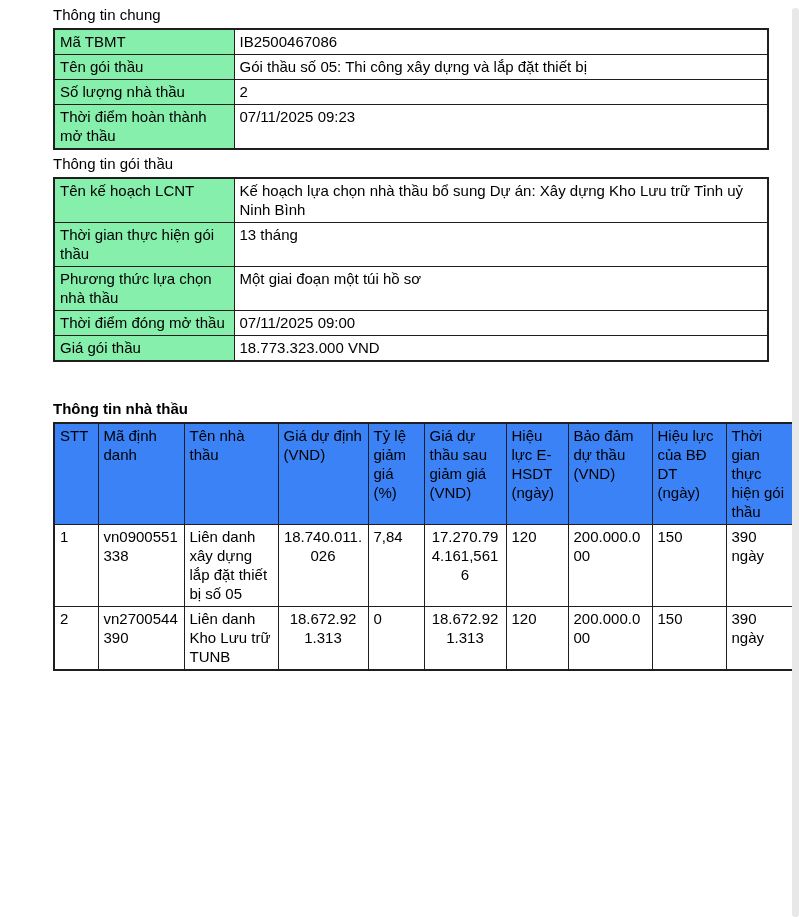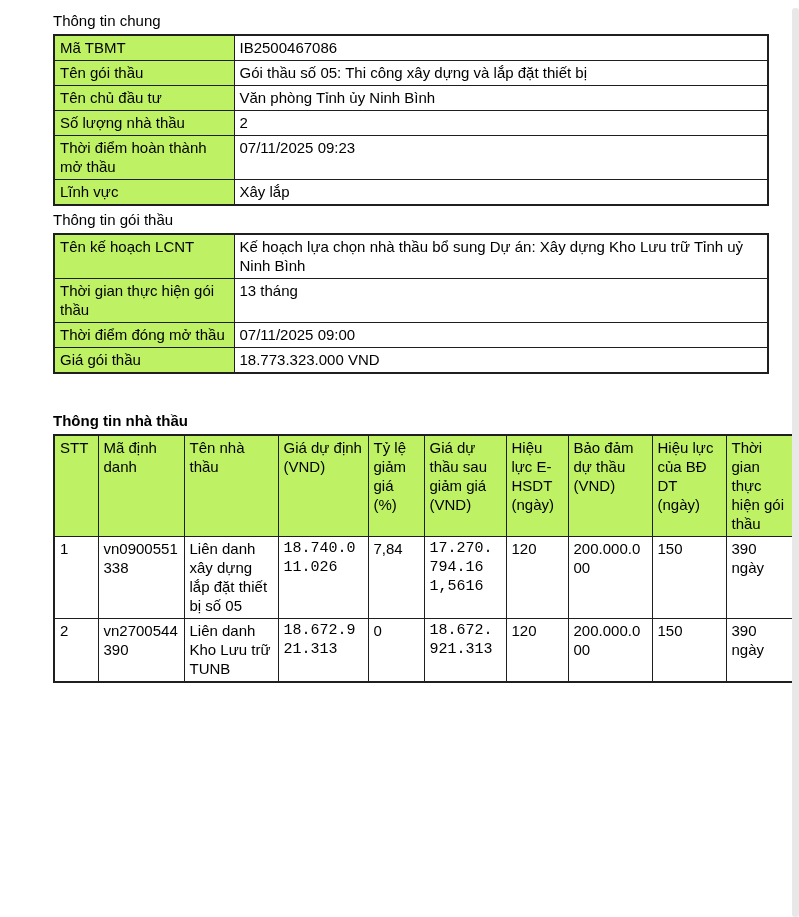--- a/index.html
+++ b/index.html
@@ -9,21 +9,21 @@
     font-size: 15px;
     color: #000;
     background: #fff;
   }
   .page {
     position: relative;
     width: 799px;
     height: 917px;
     overflow: hidden;
     background: #fff;
-    padding: 11px 0 0 53px;
+    padding: 5px 0 0 53px;
   }
   .section-title {
     line-height: 19px;
     margin: 0 0 4px 0;
     font-weight: normal;
   }
   .gap1 { margin-top: 4px; }
   .gap2 { margin-top: 37px; font-weight: bold; }
   table {
     border-collapse: collapse;
@@ -35,40 +35,40 @@
     vertical-align: top;
     padding: 2px 5px 3px 5px;
     line-height: 19px;
     text-align: left;
     overflow: hidden;
   }
   
   .kv { width: 714px; }
   .kv col.c-label { width: 180px; }
   .kv col.c-value { width: 534px; }
-  .kv td.label { background: #bef264; }
+  .kv td.label { background: #86efac; }
   
   .grid { width: 740px; }
-  .grid thead td { background: #bef264; }
+  .grid thead td { background: #3b82f6; }
   .grid col.g0 { width: 44px; }
   .grid col.g1 { width: 86px; }
   .grid col.g2 { width: 94px; }
   .grid col.g3 { width: 90px; }
   .grid col.g4 { width: 56px; }
   .grid col.g5 { width: 82px; }
   .grid col.g6 { width: 62px; }
   .grid col.g7 { width: 84px; }
   .grid col.g8 { width: 74px; }
   .grid col.g9 { width: 68px; }
   .grid tbody td:nth-child(2),
   .grid tbody td:nth-child(4),
   .grid tbody td:nth-child(6),
   .grid tbody td:nth-child(8) { word-break: break-all; }
   .grid tbody td:nth-child(4),
-  .grid tbody td:nth-child(6) { text-align: left; font-family: Liberation Mono, monospace; }
+  .grid tbody td:nth-child(6) { text-align: center; }
   .grid tbody td:nth-child(5) { text-align: left; }
   
   .scrollbar {
     position: absolute;
     top: 8px;
     right: 0;
     width: 7px;
     height: 909px;
     background: #e8e8e8;
     border-radius: 3px;
@@ -89,54 +89,50 @@
       <tbody>
           <tr>
             <td class="label">Mã TBMT</td>
             <td class="value">IB2500467086</td>
           </tr>
           <tr>
             <td class="label">Tên gói thầu</td>
             <td class="value">Gói thầu số 05: Thi công xây dựng và lắp đặt thiết bị</td>
           </tr>
           <tr>
-            <td class="label">Tên chủ đầu tư</td>
-            <td class="value">Văn phòng Tỉnh ủy Ninh Bình</td>
-          </tr>
-          <tr>
             <td class="label">Số lượng nhà thầu</td>
             <td class="value">2</td>
           </tr>
           <tr>
             <td class="label">Thời điểm hoàn thành mở thầu</td>
             <td class="value">07/11/2025 09:23</td>
-          </tr>
-          <tr>
-            <td class="label">Lĩnh vực</td>
-            <td class="value">Xây lắp</td>
           </tr>
         </tbody>
     </table>
   </div>
 
   <div class="section">
     <div class="section-title gap1">Thông tin gói thầu</div>
     <table class="kv">
       <colgroup>
           <col class="c-label">
           <col class="c-value">
         </colgroup>
       <tbody>
           <tr>
             <td class="label">Tên kế hoạch LCNT</td>
             <td class="value">Kế hoạch lựa chọn nhà thầu bổ sung Dự án: Xây dựng Kho Lưu trữ Tỉnh uỷ Ninh Bình</td>
           </tr>
           <tr>
             <td class="label">Thời gian thực hiện gói thầu</td>
             <td class="value">13 tháng</td>
+          </tr>
+          <tr>
+            <td class="label">Phương thức lựa chọn nhà thầu</td>
+            <td class="value">Một giai đoạn một túi hồ sơ</td>
           </tr>
           <tr>
             <td class="label">Thời điểm đóng mở thầu</td>
             <td class="value">07/11/2025 09:00</td>
           </tr>
           <tr>
             <td class="label">Giá gói thầu</td>
             <td class="value">18.773.323.000 VND</td>
           </tr>
         </tbody>

